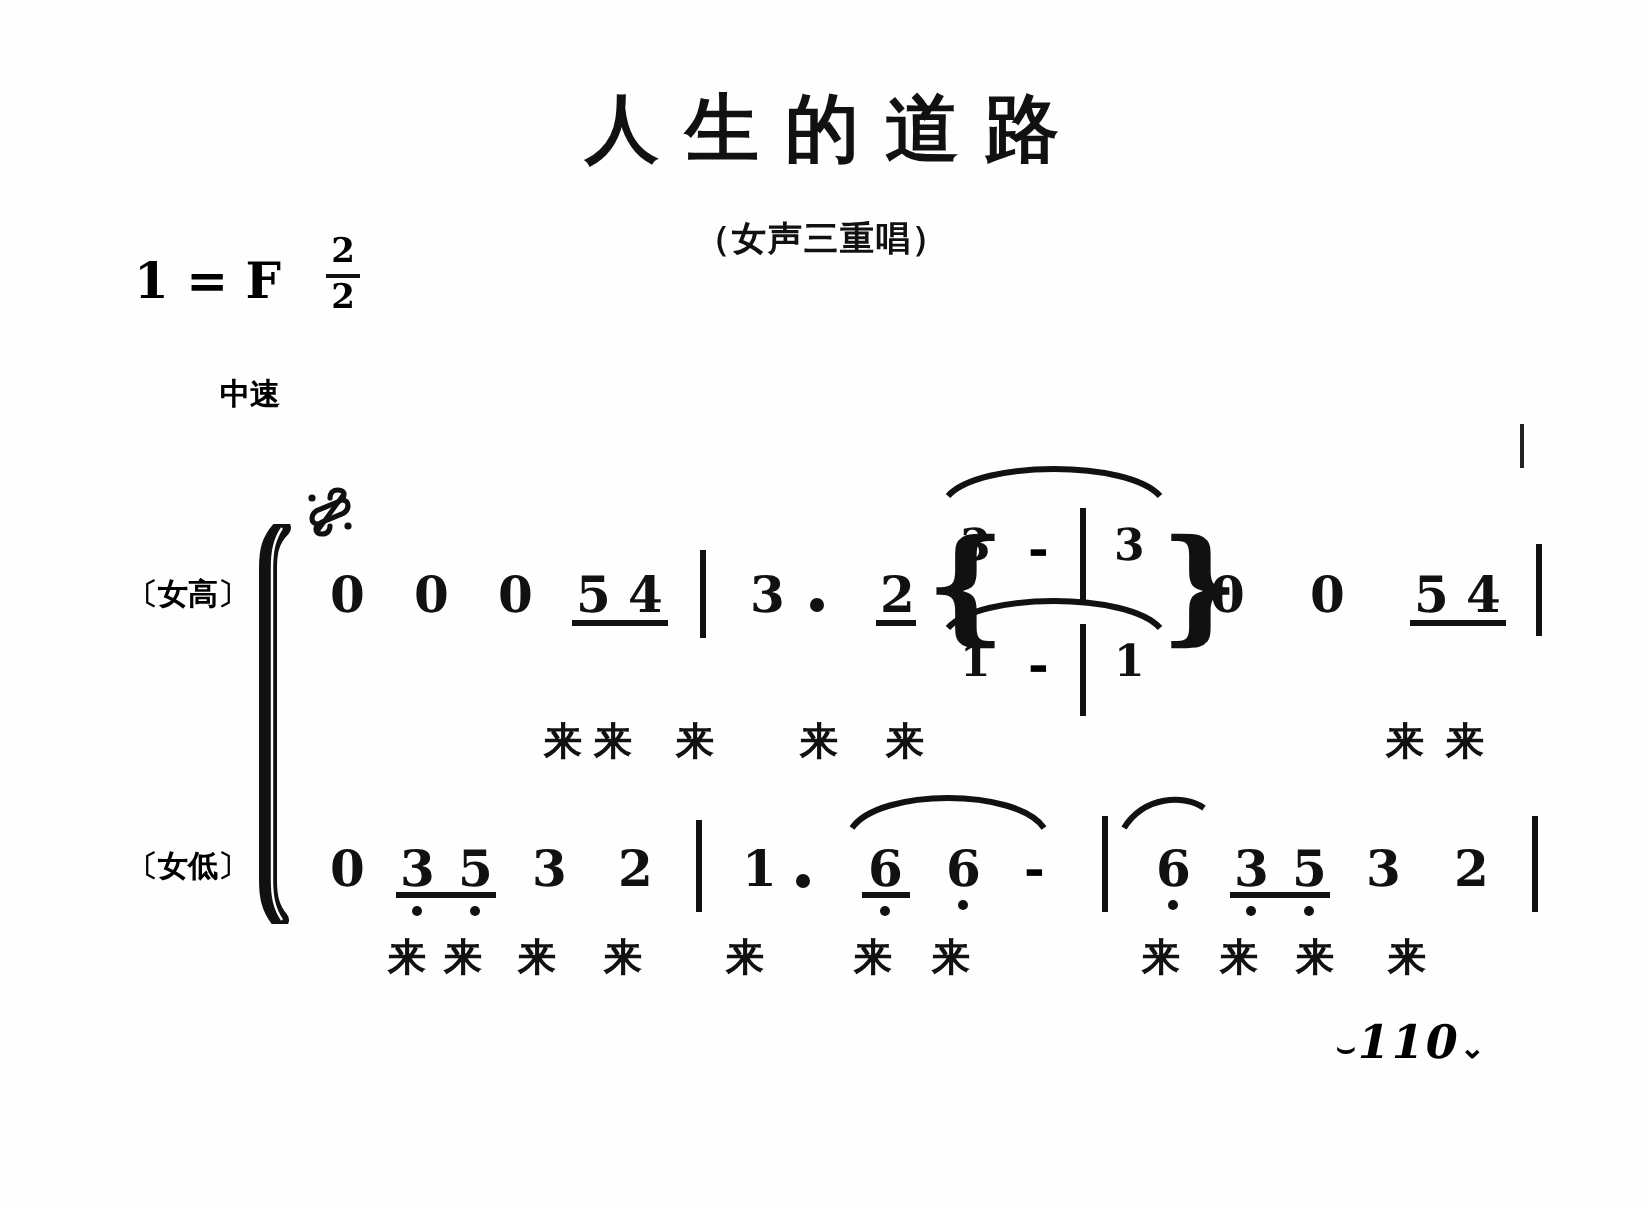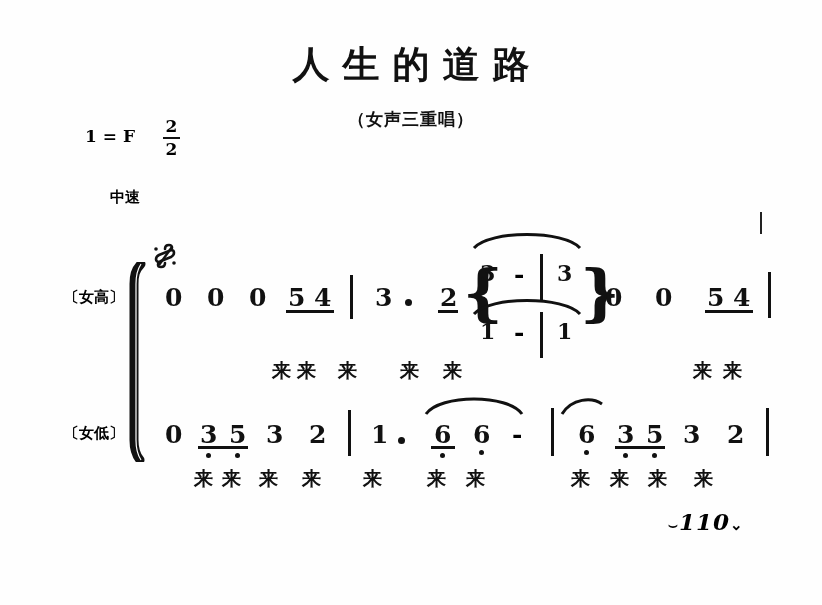--- a/index.html
+++ b/index.html
@@ -46,22 +46,22 @@
     font-size: 16px;
     font-weight: bold;
     line-height: 34px;
     color: #111;
   }
   .credit-line { white-space: nowrap; }
   .credit-name { letter-spacing: 9px; }
 
   
   #keysig {
-    left: 85px; top: 126px;
-    font-size: 17px;
+    left: 67px; top: 126px;
+    font-size: 25px;
     font-weight: bold;
     font-family: "DejaVu Serif", serif;
     white-space: nowrap;
   }
   #meter {
     left: 163px; top: 117px;
     font-family: "DejaVu Serif", serif;
     font-size: 17px;
     font-weight: bold;
     text-align: center;

